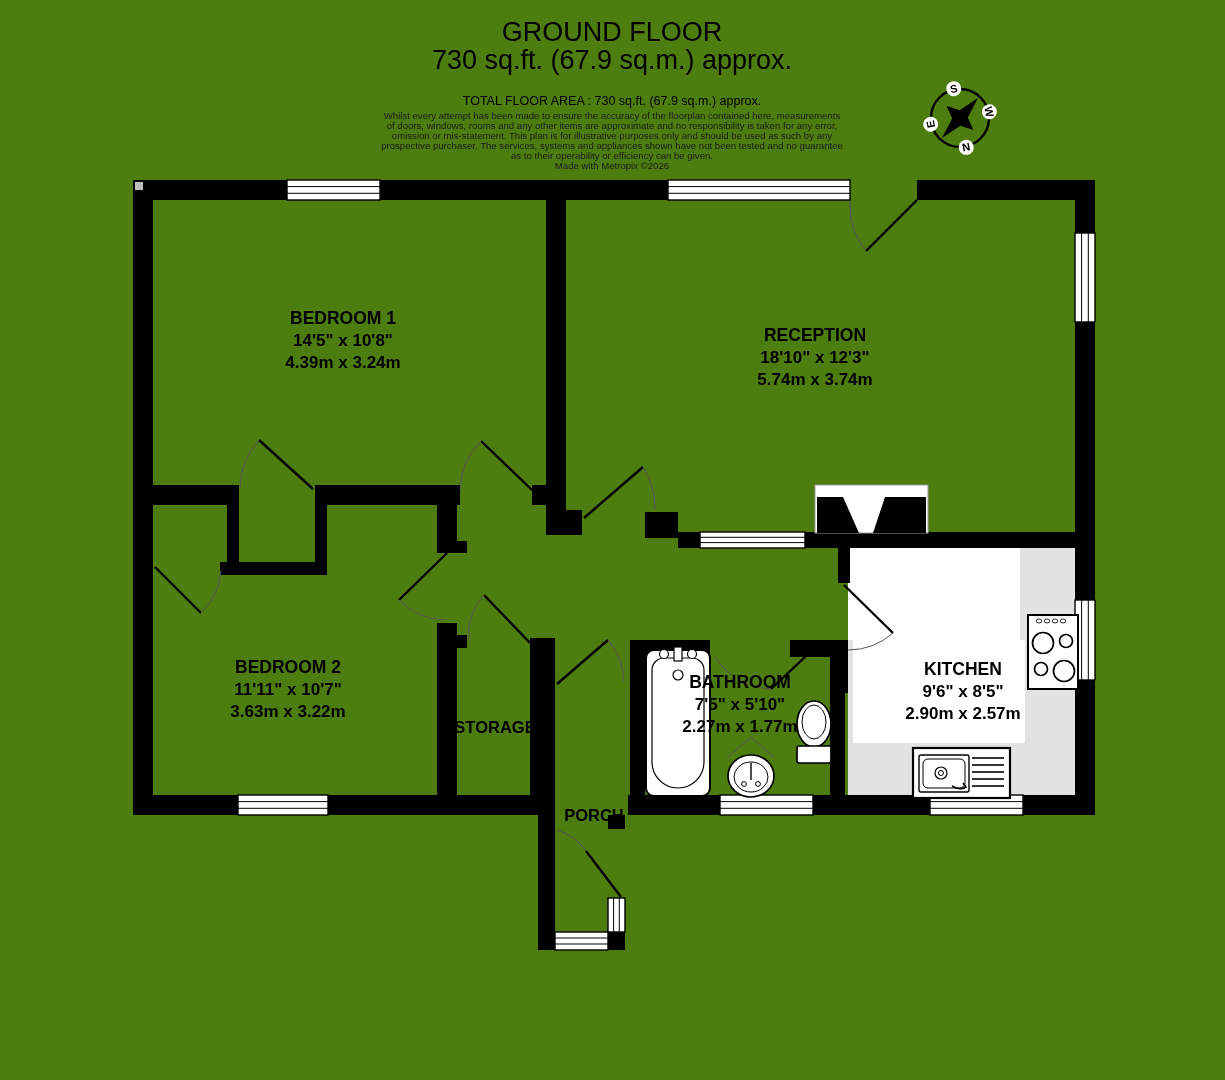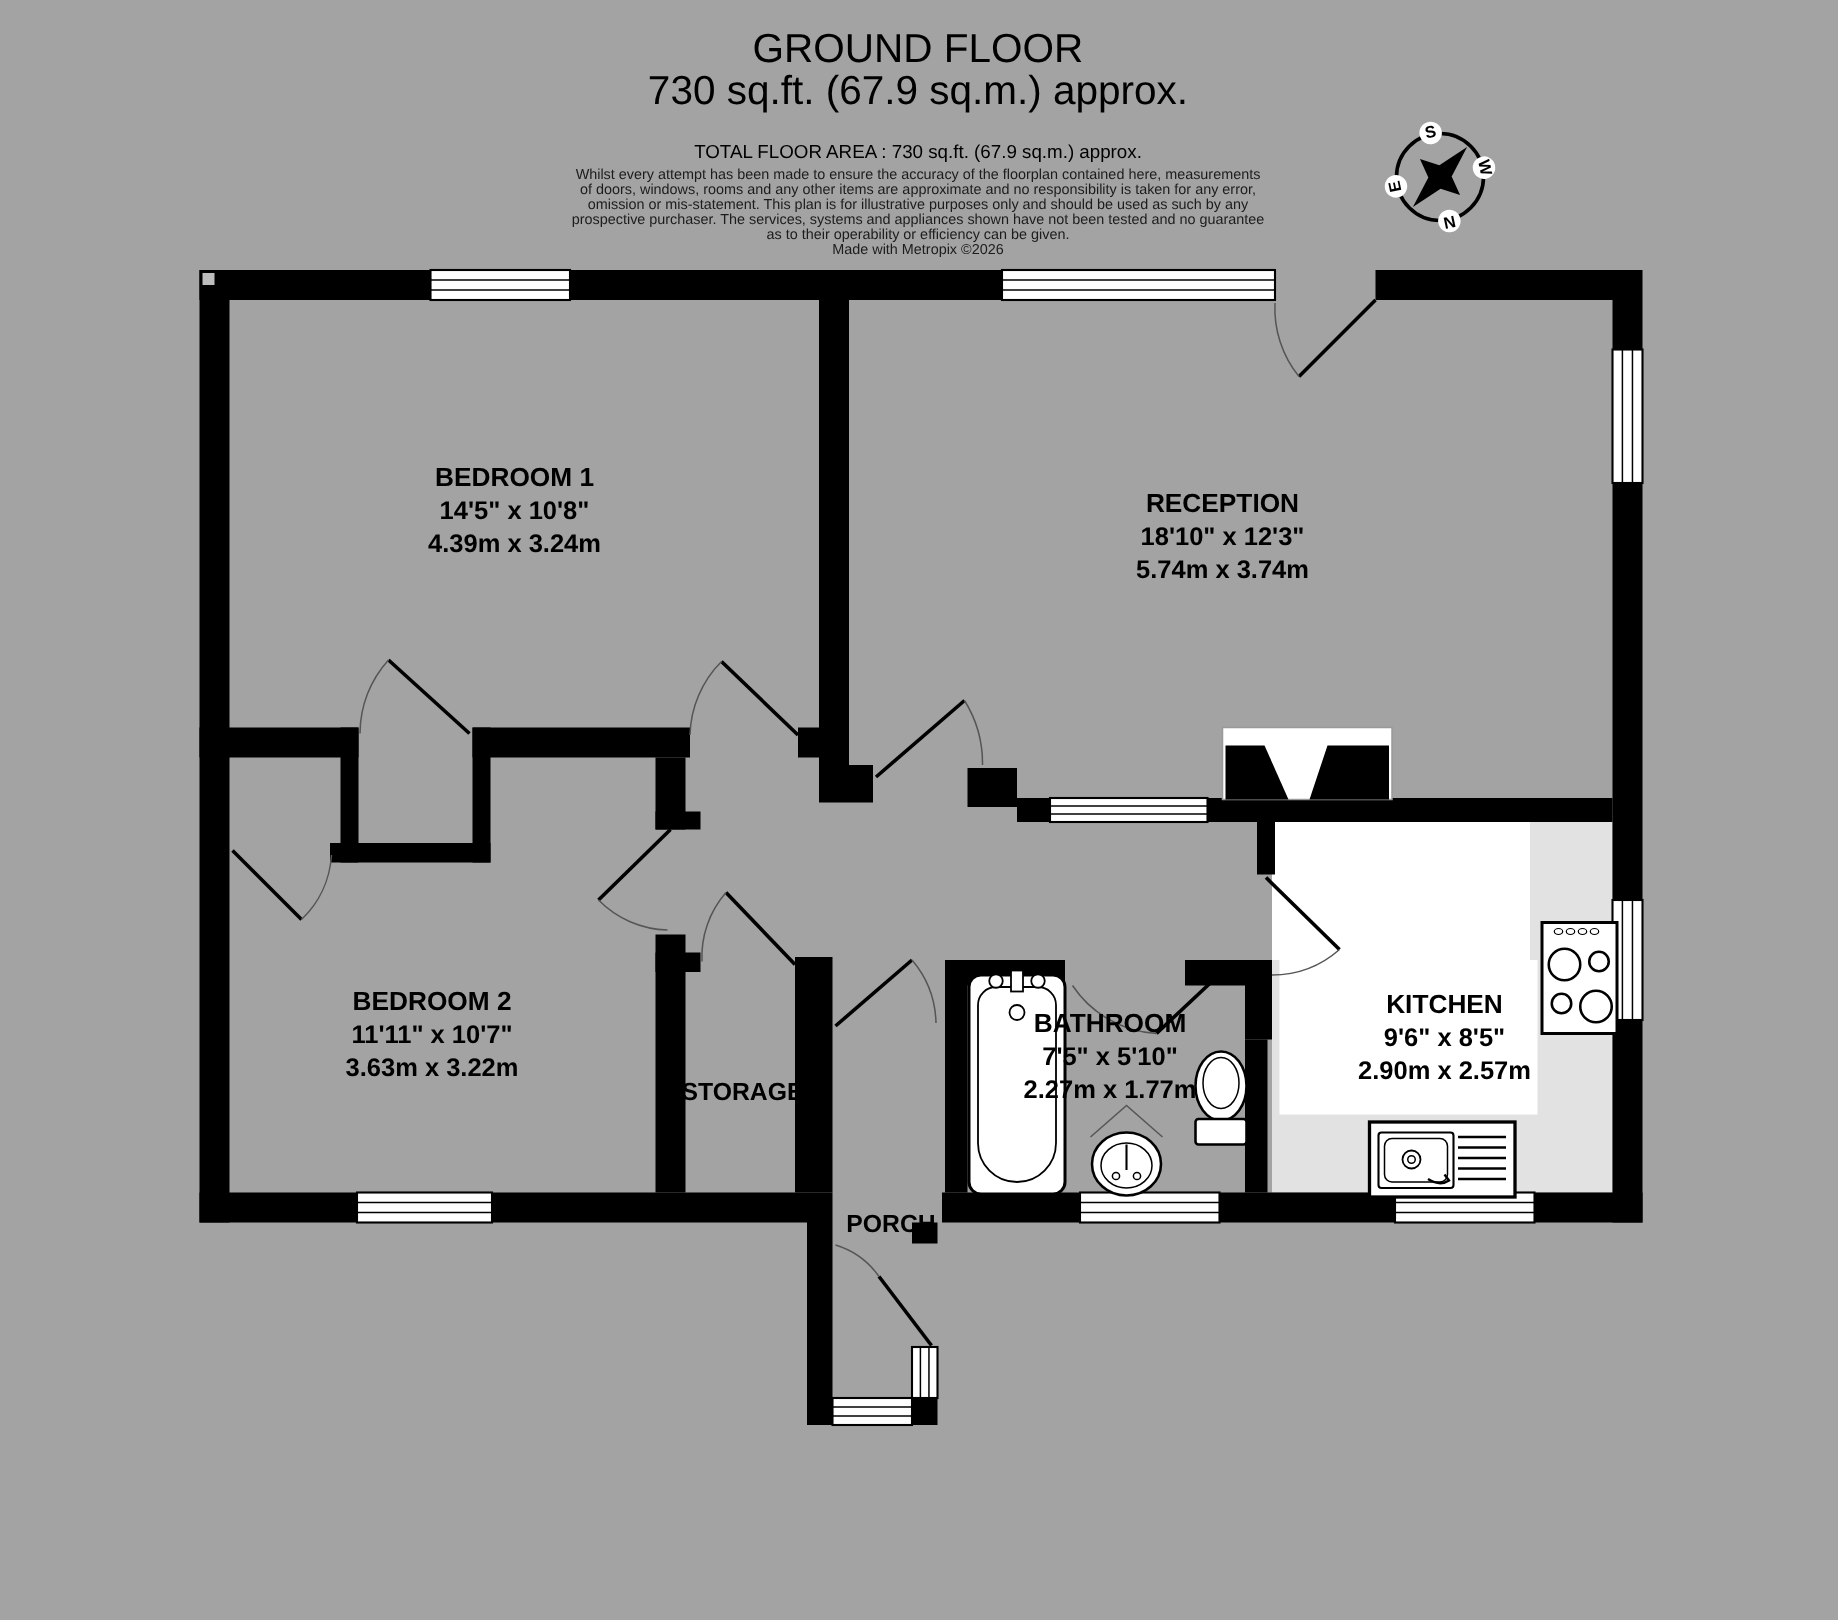--- a/index.html
+++ b/index.html
@@ -1,16 +1,16 @@
 <!DOCTYPE html>
 <html><head>
 <meta charset="utf-8">
 <style>
   html,body{margin:0;padding:0;background:#fff;}
-  .canvas{position:relative;width:1225px;height:1080px;background:#a3a3a3;overflow:hidden;
+  .canvas{position:relative;width:1225px;height:1080px;background:#4d7c0f;overflow:hidden;
           font-family:"Liberation Sans", sans-serif;}
   svg{position:absolute;left:0;top:0;}
   text{font-family:"Liberation Sans", sans-serif;fill:#000;}
   .title-line{font-size:27px;}
   .area-line{font-size:12.5px;}
   .disc-line{font-size:9.6px;fill:#1c1c1c;}
   .room-name{font-size:17.5px;font-weight:bold;}
   .room-dim{font-size:17px;font-weight:bold;}
   .small-room{font-size:16.5px;font-weight:bold;}
   .compass-letter{font-size:11px;font-weight:bold;}

